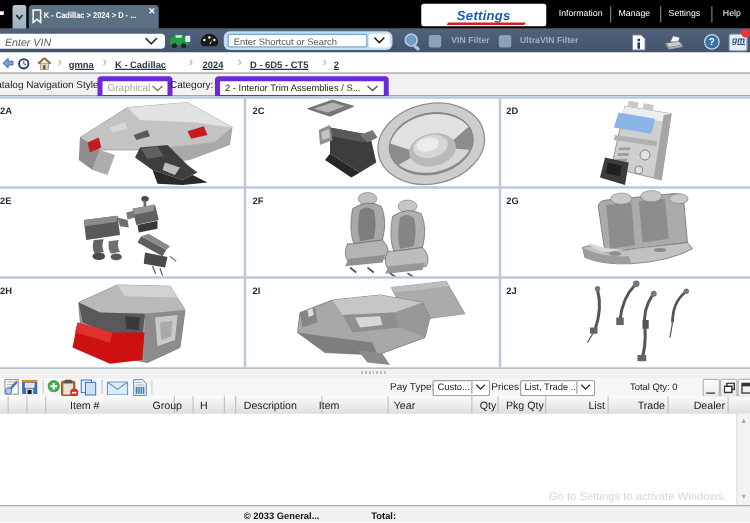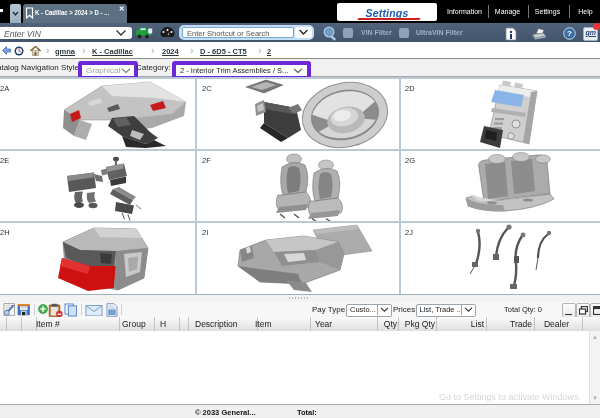--- a/index.html
+++ b/index.html
@@ -33,21 +33,21 @@
   .bsep{top:44px;font-size:11px;color:#c2c2c2;font-weight:bold}
   
   #catbar{left:0;top:59px;width:600px;height:17px;background:#f1f1f1;border-bottom:1px solid #a5a5a5}
   .cbl{top:63px;font-size:8px;color:#1e1e1e}
   .cdd{top:61px;height:11px;background:#fff;border:4px solid #6d28d9;border-radius:3px;font-size:8px;line-height:11px}
   .cdd .tx{position:absolute;left:4px;top:0;white-space:nowrap}
   
   #grid{left:0;top:77px;width:600px;height:217px;background:#fff;border-top:2px solid #b9c9d9}
   .vline{top:79px;width:2px;height:215px;background:#b9c9d9}
   .hline{left:0;width:600px;height:2px;background:#b9c9d9}
-  .glbl{font-size:7.5px;font-weight:normal;color:#1b2838}
+  .glbl{font-size:7.5px;font-weight:bold;color:#1b2838}
   
   #split{left:0;top:294px;width:600px;height:7px;background:#f2f2f2;border-top:1.5px solid #9fb0bd;border-bottom:1px solid #d8d8d8}
   #grip{left:289px;top:296.5px;width:20px;height:2.5px;background-image:repeating-linear-gradient(90deg,#b5b5b5 0,#b5b5b5 1.5px,transparent 1.5px,transparent 3px)}
   
   #ltool{left:0;top:302px;width:600px;height:15px;background:#f6f6f6}
   .tsep{top:304px;width:1px;height:11px;background:#d0d0d0}
   .tlbl{top:305px;font-size:8px;color:#222}
   .tdd{top:303.5px;height:11px;background:#fff;border:1px solid #9aa4ac;border-radius:2px;font-size:7.5px;line-height:10px}
   .tdd .tx{position:absolute;left:3px;top:0;white-space:nowrap;color:#222}
   .tdd .chb{position:absolute;right:0;top:0;width:13px;height:10.5px;border-left:1px solid #9aa4ac;background:#fff;color:#222;font-size:7px;text-align:center;line-height:10px}
@@ -455,32 +455,32 @@
     <svg style="position:absolute;left:1.5px;top:2px" width="9" height="9" viewBox="0 0 9 9">
       <rect x="0.5" y="0.5" width="8" height="8" fill="none" stroke="#333" stroke-width="1.2"></rect>
       <rect x="0.5" y="0.5" width="8" height="2.6" fill="#333"></rect>
     </svg>
   </div>
 
   <div class="abs" id="thead"></div>
   <div class="abs hcol" style="left:0;width:5.5px"></div>
   <div class="abs hcol" style="left:6px;width:15px"></div>
   <div class="abs hcol" style="left:22px;width:13.5px"></div>
-  <div class="abs hcol" style="left:36px;width:83px;padding-left:0">Item #</div>
+  <div class="abs hcol" style="left:36px;width:83px;padding-left:20px">Item #</div>
   <div class="abs hcol" style="left:120px;width:32px;padding-left:2px">Group</div>
   <div class="abs hcol" style="left:153px;width:19px;padding-left:7px">H</div>
   <div class="abs hcol" style="left:173px;width:15px"></div>
   <div class="abs hcol" style="left:189px;width:62px;padding-left:6px">Description</div>
   <div class="abs hcol" style="left:252px;width:55px;padding-left:3px">Item</div>
   <div class="abs hcol" style="left:308px;width:62px;padding-left:7px">Year</div>
   <div class="abs hcol" style="left:371px;width:26px;text-align:right;padding-right:1px">Qty</div>
   <div class="abs hcol" style="left:398px;width:37px;text-align:right;padding-right:1px">Pkg Qty</div>
   <div class="abs hcol" style="left:436px;width:48px;text-align:right;padding-right:2px">List</div>
   <div class="abs hcol" style="left:485px;width:47px;text-align:right;padding-right:2px">Trade</div>
-  <div class="abs hcol" style="left:533px;width:47px;text-align:center;padding-right:2px">Dealer</div>
+  <div class="abs hcol" style="left:533px;width:47px;text-align:right;padding-right:2px">Dealer</div>
 
   <div class="abs" id="tbody"></div>
   <div class="abs" id="vsb">
     <div style="position:absolute;left:2px;top:3px;color:#adadad;font-size:6px">▲</div>
     <div style="position:absolute;left:2px;bottom:3px;color:#adadad;font-size:6px">▼</div>
   </div>
   <div class="abs" id="wm2">Go to Settings to activate Windows.</div>
 
   <div class="abs" id="status">
     <span class="s1">© 2033 General...</span>

